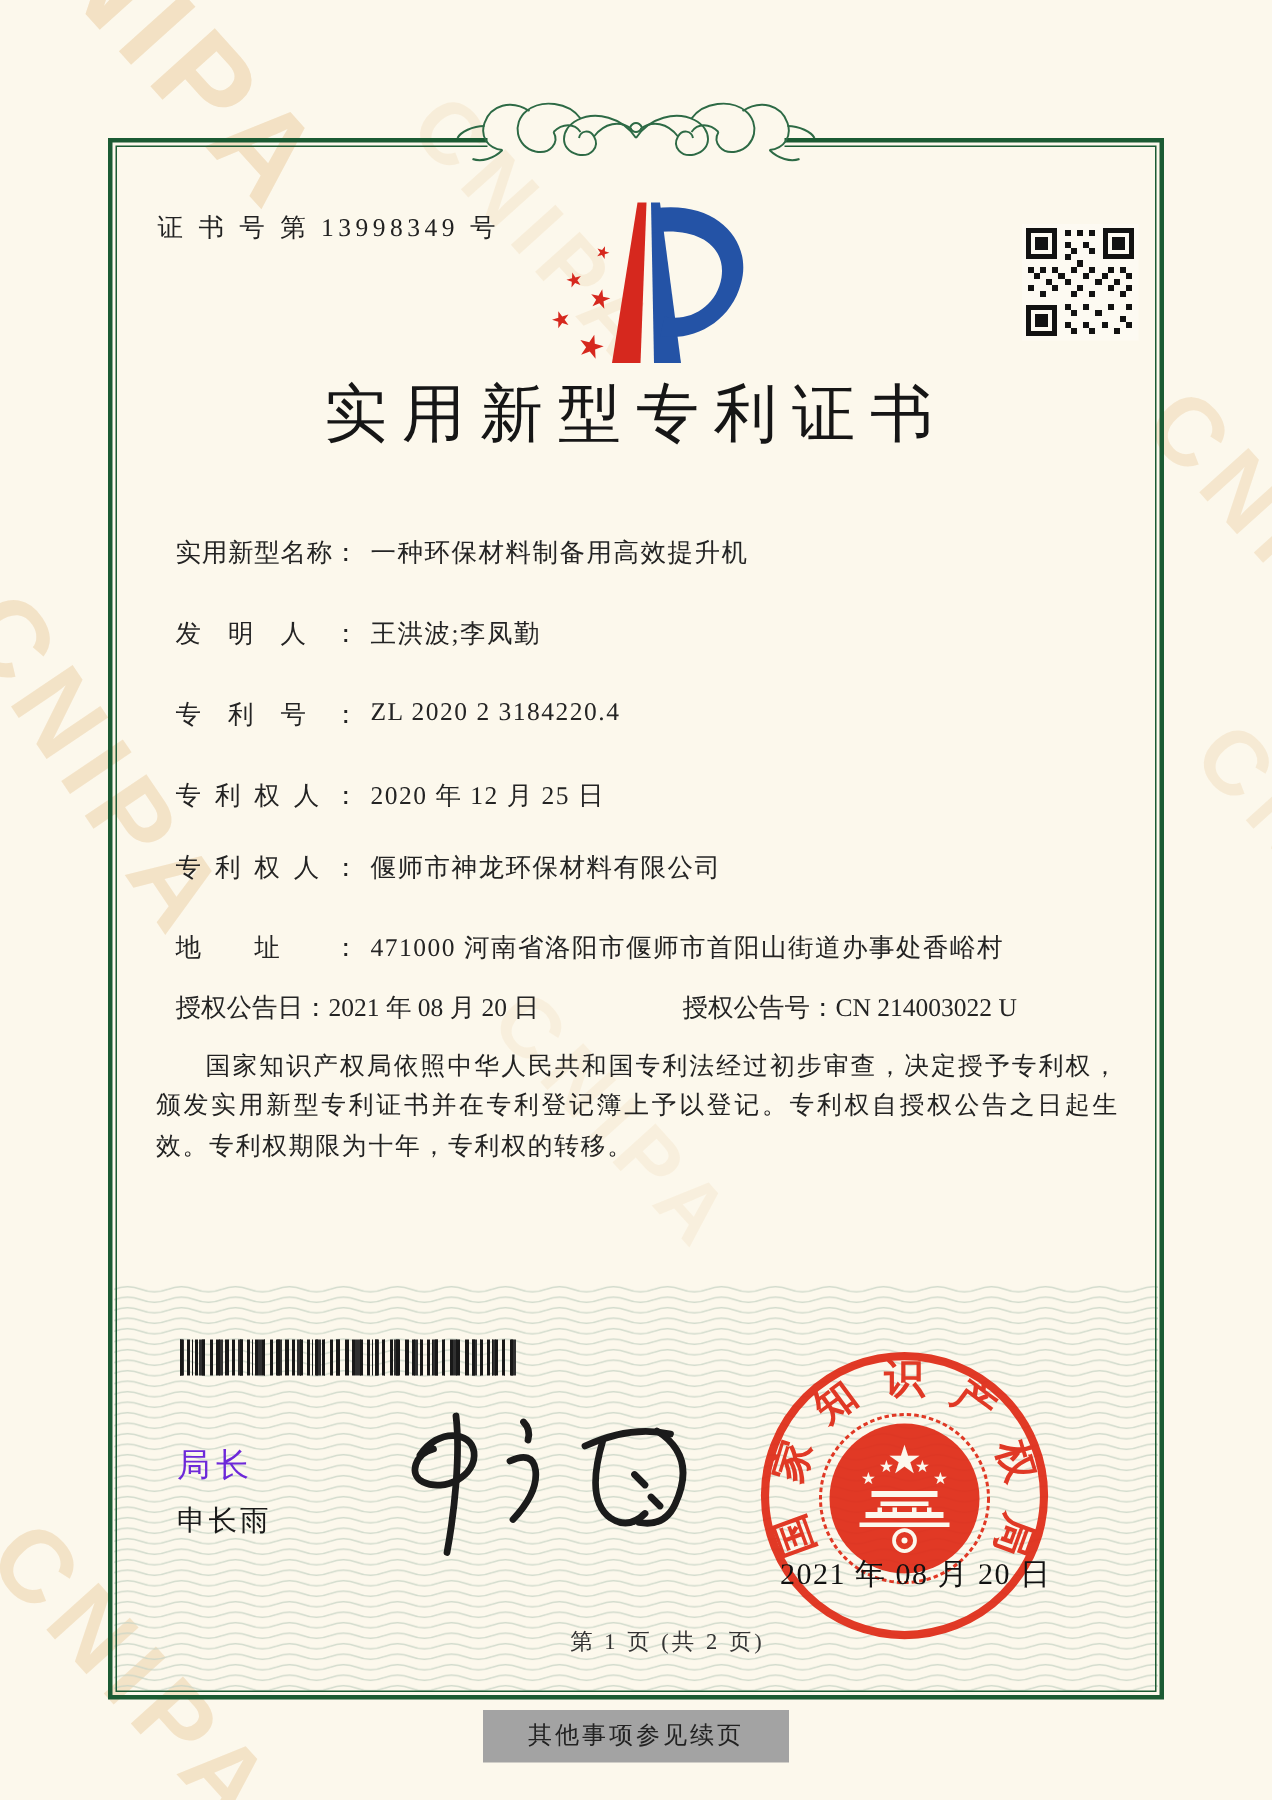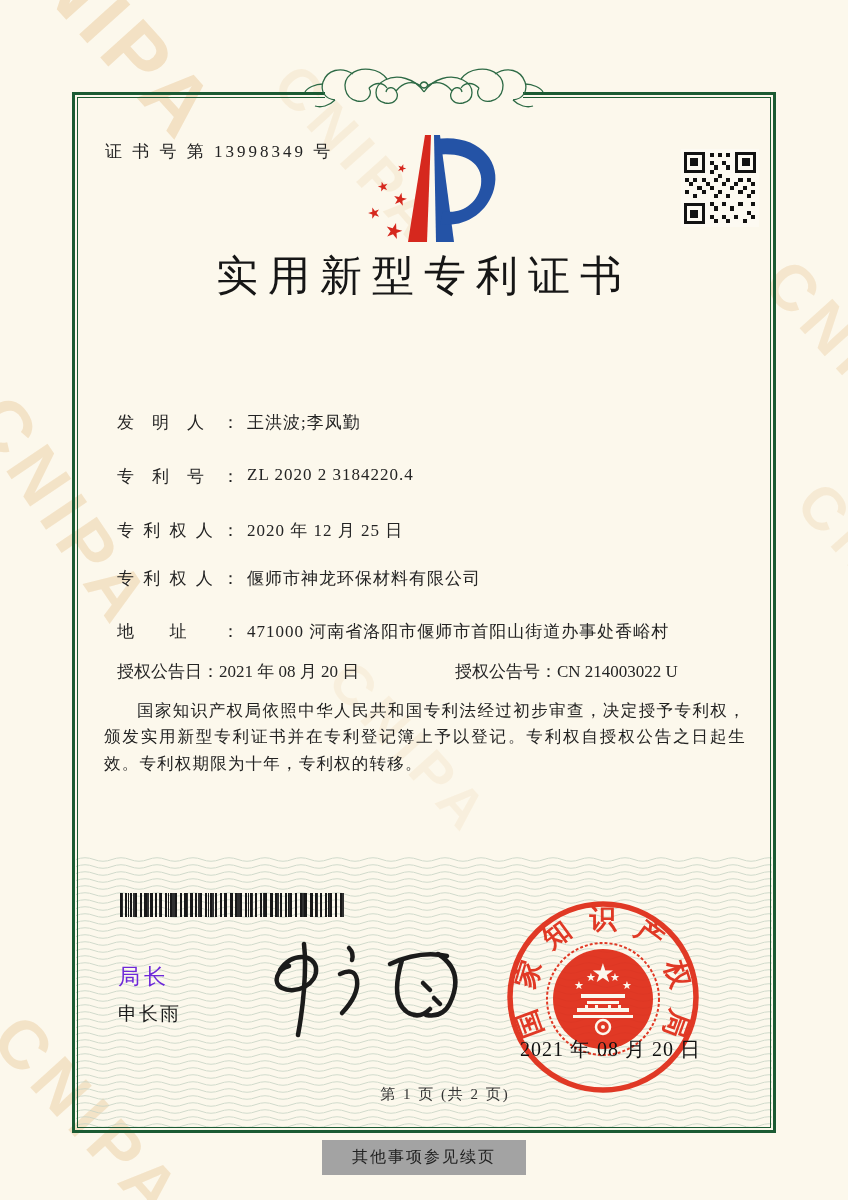--- a/index.html
+++ b/index.html
@@ -131,20 +131,23 @@
     <g fill="#121212">
       <rect x="9" y="9" width="8" height="8"></rect>
         <rect x="59" y="9" width="8" height="8"></rect>
         <rect x="9" y="59" width="8" height="8"></rect>
       <path d="M28,4h4v4h-4z M36,4h4v4h-4z M44,4h4v4h-4z M28,12h4v4h-4z M40,12h4v4h-4z M32,16h4v4h-4z M44,16h4v4h-4z M28,20h4v4h-4z M36,24h4v4h-4z M4,28h4v4h-4z M12,28h4v4h-4z M20,28h4v4h-4z M32,28h4v4h-4z M44,28h4v4h-4z M56,28h4v4h-4z M64,28h4v4h-4z M8,32h4v4h-4z M24,32h4v4h-4z M40,32h4v4h-4z M52,32h4v4h-4z M68,32h4v4h-4z M16,36h4v4h-4z M28,36h4v4h-4z M48,36h4v4h-4z M60,36h4v4h-4z M4,40h4v4h-4z M20,40h4v4h-4z M36,40h4v4h-4z M56,40h4v4h-4z M68,40h4v4h-4z M12,44h4v4h-4z M32,44h4v4h-4z M44,44h4v4h-4z M64,44h4v4h-4z M28,52h4v4h-4z M40,52h4v4h-4z M56,52h4v4h-4z M68,52h4v4h-4z M32,56h4v4h-4z M48,56h4v4h-4z M64,60h4v4h-4z M28,64h4v4h-4z M40,64h4v4h-4z M52,64h4v4h-4z M68,64h4v4h-4z M32,68h4v4h-4z M44,68h4v4h-4z M60,68h4v4h-4z"></path>
     </g>
   </svg>
 
   <div class="title">实用新型专利证书</div>
 
+  <div class="frow" style="top:357px">
+    <span class="flabel">实用新型名称：</span><span class="fvalue">一种环保材料制备用高效提升机</span>
+  </div>
   <div class="frow" style="top:411px">
     <span class="flabel">发明人：</span><span class="fvalue">王洪波;李凤勤</span>
   </div>
   <div class="frow" style="top:465px">
     <span class="flabel">专利号：</span><span class="fvalue">ZL 2020 2 3184220.4</span>
   </div>
   <div class="frow" style="top:519px">
     <span class="flabel">专利权人：</span><span class="fvalue">2020 年 12 月 25 日</span>
   </div>
   <div class="frow" style="top:567px">

